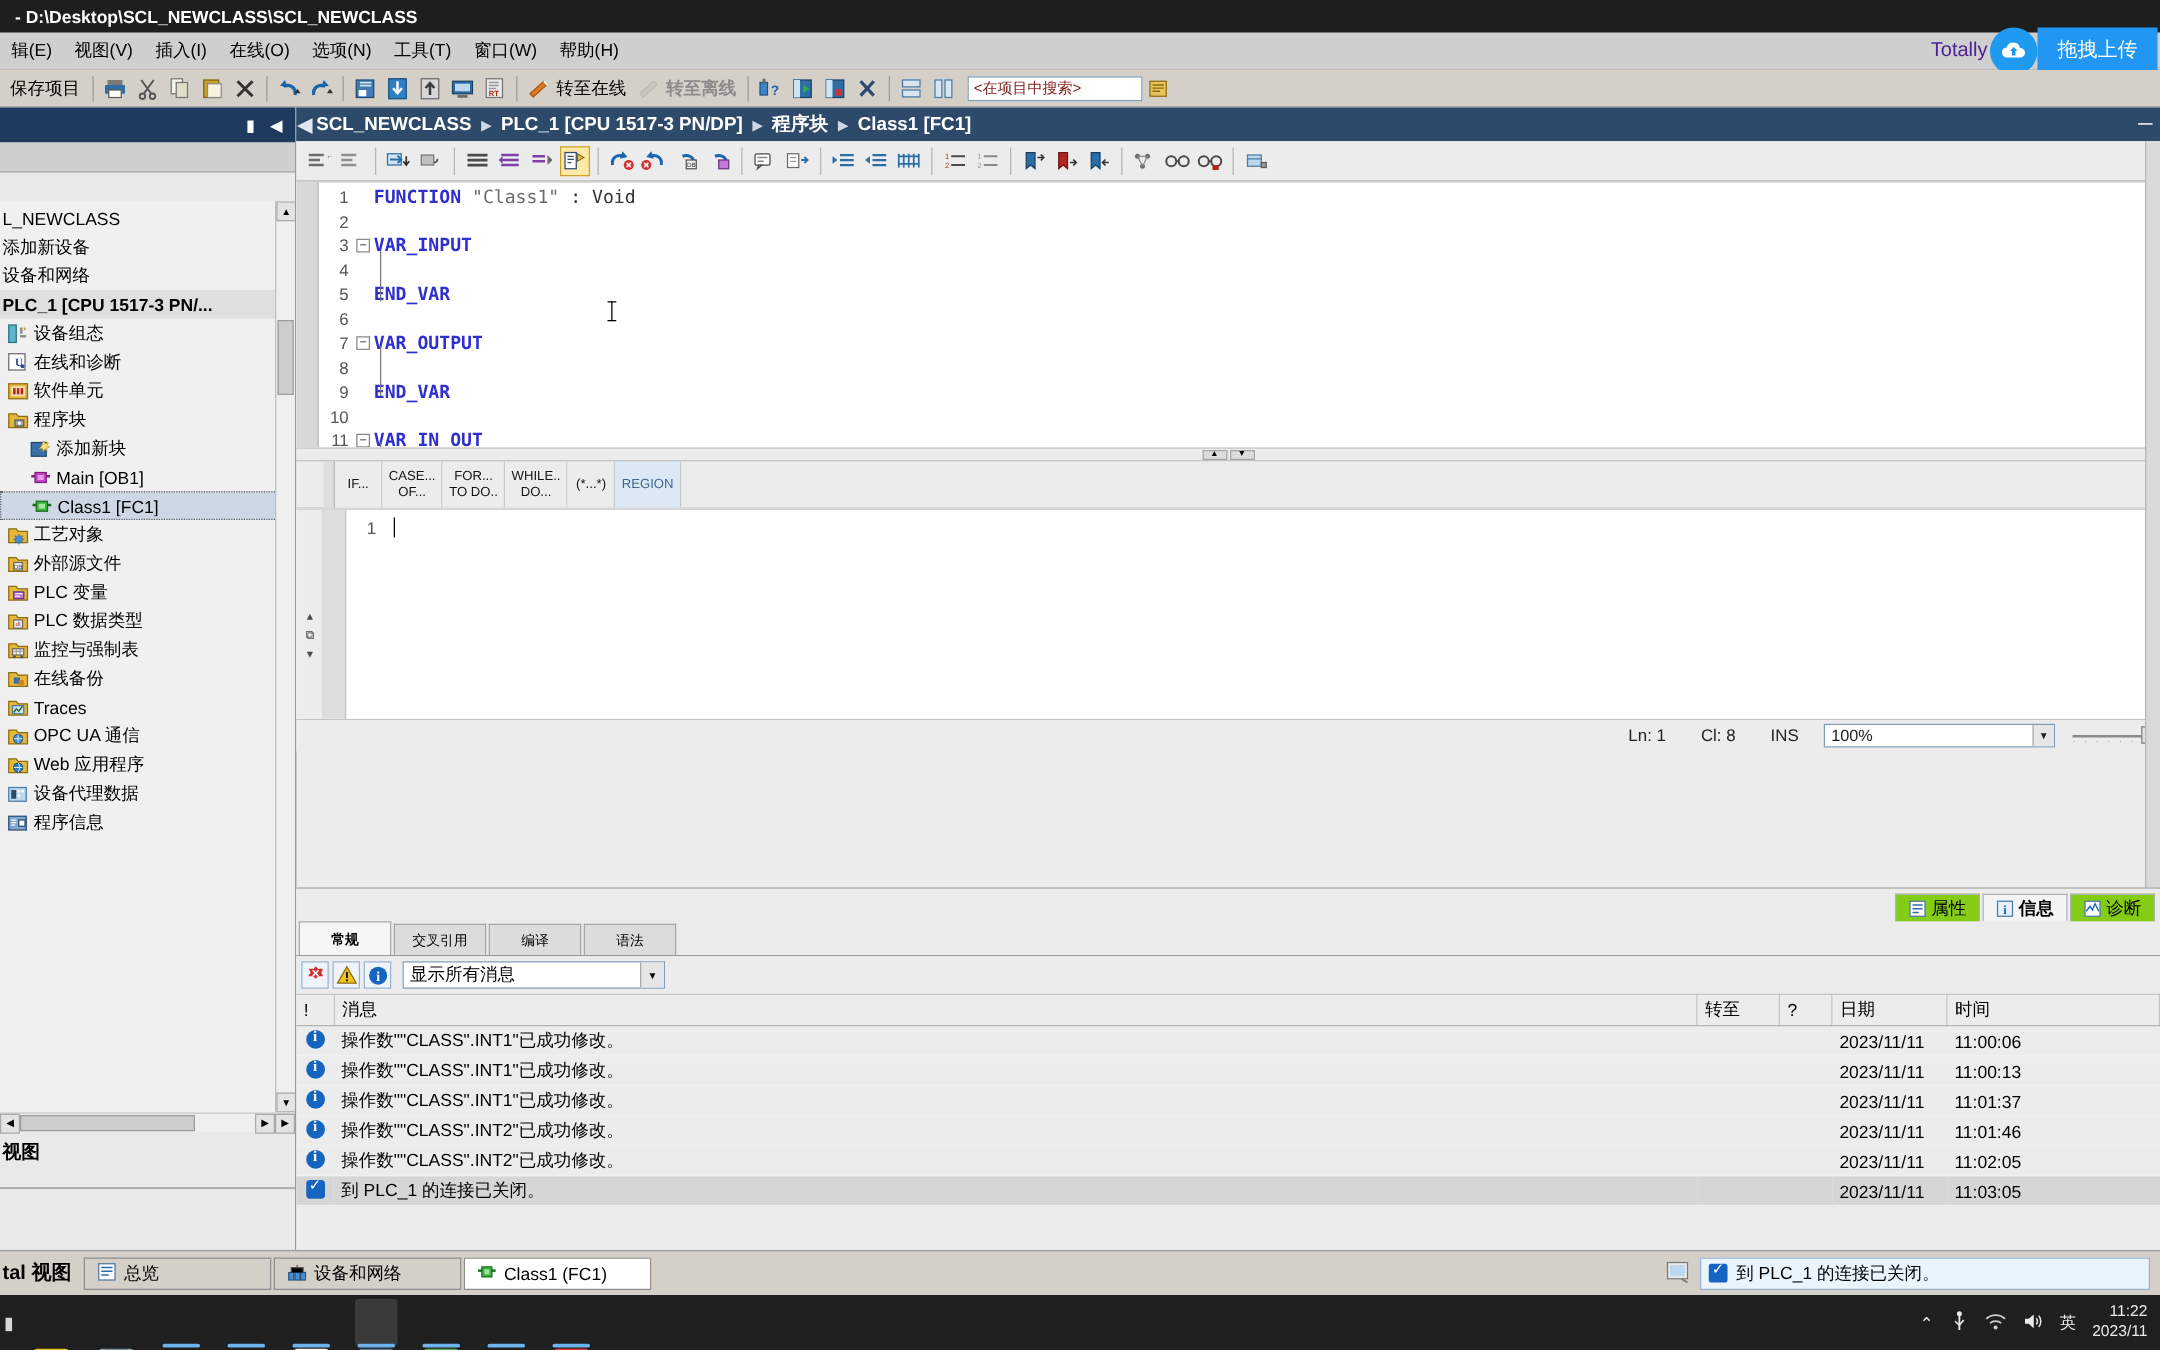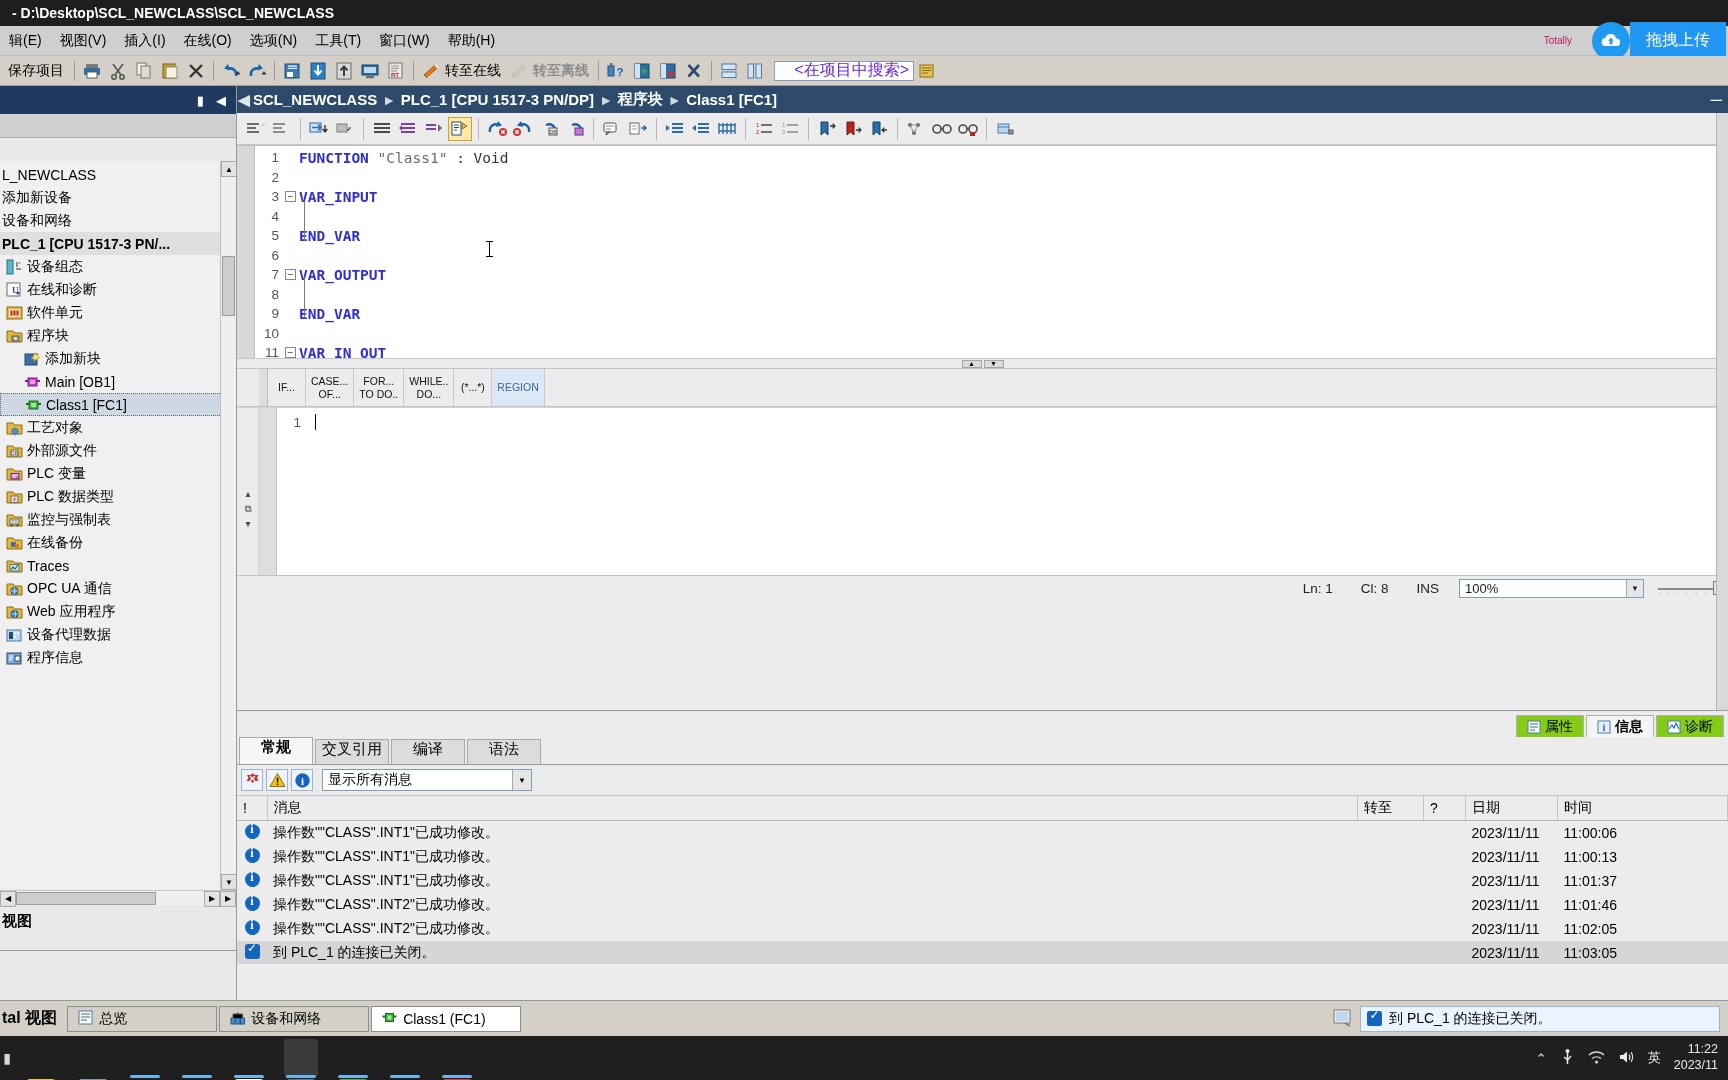--- a/index.html
+++ b/index.html
@@ -29,21 +29,21 @@
     border-bottom: 1px solid #bdbdbd;
   }
   .menu-item {
     padding: 4px 9px; font-size: 14px; color: #000;
     white-space: nowrap; cursor: default;
   }
   .menubar-right {
     margin-left: auto; display: flex; align-items: center; height: 100%;
     padding-right: 2px;
   }
-  .totally-label { font-size: 10px; color: #be185d; margin-right: 20px; }
+  .totally-label { font-size: 16px; color: #4c1d95; margin-right: 2px; }
   .blue-circle {
     width: 38px; height: 38px; border-radius: 50%;
     background: #1e9bf0; display: flex; align-items: center;
     justify-content: center; margin-right: 0px;
   }
   .blue-circle svg { display:block; }
   .upload-btn {
     background: #2196f3; color: #fff; height: 38px;
     display: flex; align-items: center; padding: 0 16px;
     font-size: 16px; cursor: pointer;
@@ -64,22 +64,22 @@
   .tb-ico {
     width: 22px; height: 22px; margin: 0 2px;
     display: inline-flex; align-items: center; justify-content: center;
     position: relative; cursor: pointer;
   }
   .tb-ico.disabled { opacity: 0.42; cursor: default; }
   .tb-label { font-size: 14px; font-weight: normal; padding: 0 5px 0 1px; }
   .tb-label.dim { color: #8b8b8b; font-weight: bold; }
   .searchbox {
     width: 140px; height: 20px; background: #fff; border: 1px solid #7f9db9;
-    font-size: 16px; color: #6d28d9; padding: 0 4px; margin-left: 6px;
-    display: flex; align-items: center; justify-content: flex-end;
+    font-size: 12px; color: #7f1d1d; padding: 0 4px; margin-left: 6px;
+    display: flex; align-items: center;
   }
 
   
   .leftpanel {
     position: absolute; left: 0; top: 86px; width: 237px; bottom: 130px;
     background: #e9e9e9; border-right: 1px solid #9a9a9a;
   }
   .lp-header {
     height: 28px; background: #1e3a5f; color: #fff;
     display: flex; align-items: center; justify-content: flex-end;
@@ -310,22 +310,22 @@
   }
   .insp-tab.active { background:#f4f4f4; }
   .insp-tab .ti { width:14px; height:14px; display:inline-block; }
 
   .insp-subtabs {
     height: 28px; display:flex; align-items:flex-end;
     border-bottom:1px solid #9a9a9a; padding-left: 2px; background:#ececec;
   }
   .subtab {
     height: 25px; min-width: 74px; padding: 0 1px;
-    display:flex; align-items:flex-start; justify-content:center;
-    font-size:15px; background:#dcdcdc; border:1px solid #a8a8a8;
+    display:flex; align-items:center; justify-content:center;
+    font-size:11px; background:#dcdcdc; border:1px solid #a8a8a8;
     border-bottom:none; margin-right:2px; cursor:pointer; color:#000;
   }
   .subtab.active {
     background:#f6f6f6; font-weight:bold; height: 27px;
   }
 
   .filterrow {
     height: 30px; display:flex; align-items:center; padding-left: 4px;
     background:#ececec; gap:3px;
   }

